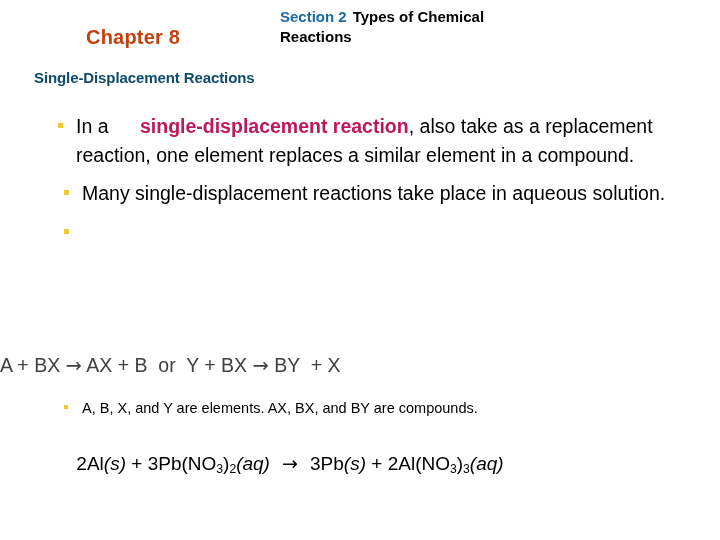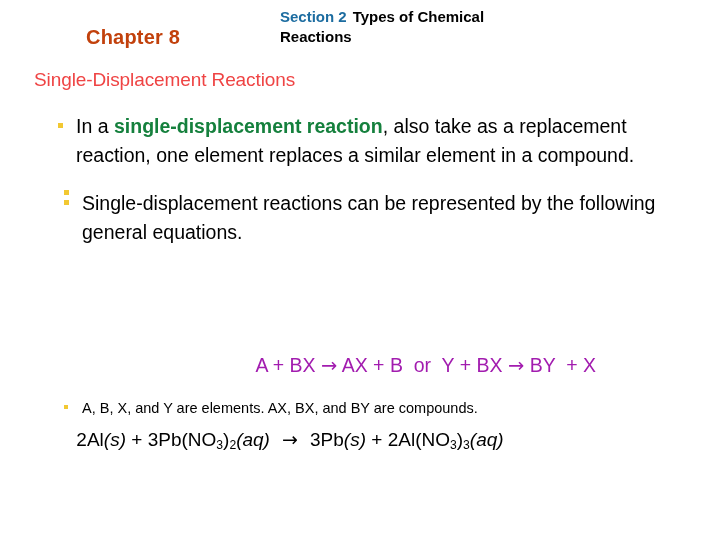--- a/index.html
+++ b/index.html
@@ -57,23 +57,23 @@
   .section-gap {
     display: inline-block;
     width: 6px;
   }
 
   
   .slide-title {
     position: absolute;
     left: 34px;
     top: 69px;
-    font-size: 19px;
-    font-weight: normal;
-    color: #ef4444;
+    font-size: 15px;
+    font-weight: bold;
+    color: #0c4a6e;
     letter-spacing: -0.1px;
     white-space: nowrap;
   }
 
   
   .bullets {
     position: absolute;
     left: 40px;
     top: 112px;
     width: 648px;
@@ -110,48 +110,49 @@
     left: 24px;
     top: 8px;
     width: 4px;
     height: 4px;
   }
   .spacer-sm { height: 9px; }
   .spacer-md { height: 10px; }
 
   .kw {
     font-weight: bold;
-    color: #15803d;
+    color: #be185d;
+    margin-left: 26px;
   }
 
   
   .general-eq {
     position: absolute;
     left: 0;
     top: 354px;
     width: 596px;
-    text-align: right;
+    text-align: left;
     font-size: 19.5px;
-    color: #a21caf;
+    color: #404040;
     white-space: pre;
   }
   .general-eq .arrow {
     font-family: "DejaVu Sans", sans-serif;
   }
   .elements-note {
     position: absolute;
     left: 40px;
     top: 397px;
     width: 648px;
   }
 
   .final-eq {
     position: absolute;
     left: 0;
-    top: 428px;
+    top: 452px;
     width: 580px;
     text-align: center;
     font-size: 19px;
     color: #000000;
     white-space: pre;
   }
   .final-eq .st {
     font-style: italic;
   }
   .final-eq sub {
@@ -184,27 +185,27 @@
 
     <div class="bullet-row b1">
       <span class="bullet-mark"></span>
       <span>In a </span><span class="kw">single-displacement reaction</span><span>, also take as a replacement reaction, one element replaces a similar element in a compound.</span>
     </div>
 
     <div class="spacer-sm"></div>
 
     <div class="bullet-row b2">
       <span class="bullet-mark"></span>
+      <span>Many single-displacement reactions take place in aqueous solution.</span>
     </div>
 
     <div class="spacer-md"></div>
 
     <div class="bullet-row b3">
       <span class="bullet-mark"></span>
-      <span>Single-displacement reactions can be represented by the following general equations.</span>
     </div>
 
   </div>
 
   <div class="general-eq"><span>A + BX </span><span class="arrow">→</span><span> AX + B</span><span>  or  </span><span>Y + BX </span><span class="arrow">→</span><span> BY  + X</span></div>
 
   <div class="elements-note">
     <div class="bullet-row small">
       <span class="bullet-mark"></span>
       <span>A, B, X, and Y are elements. AX, BX, and BY are compounds.</span>

